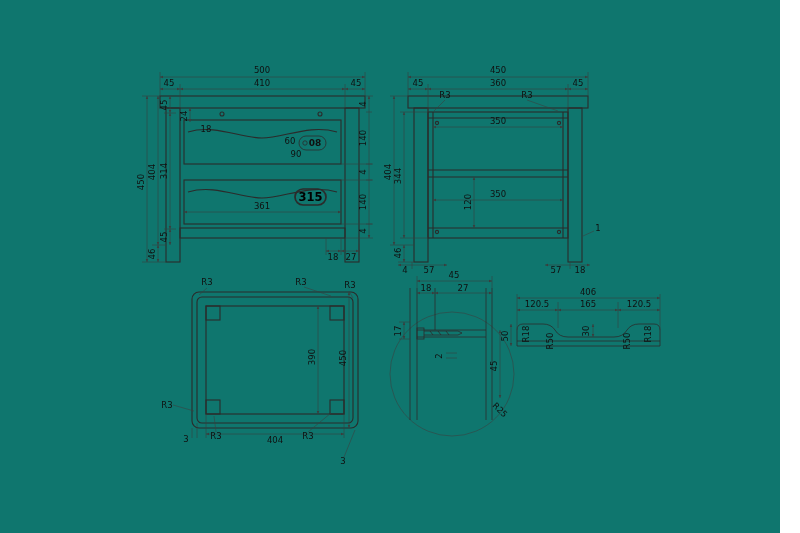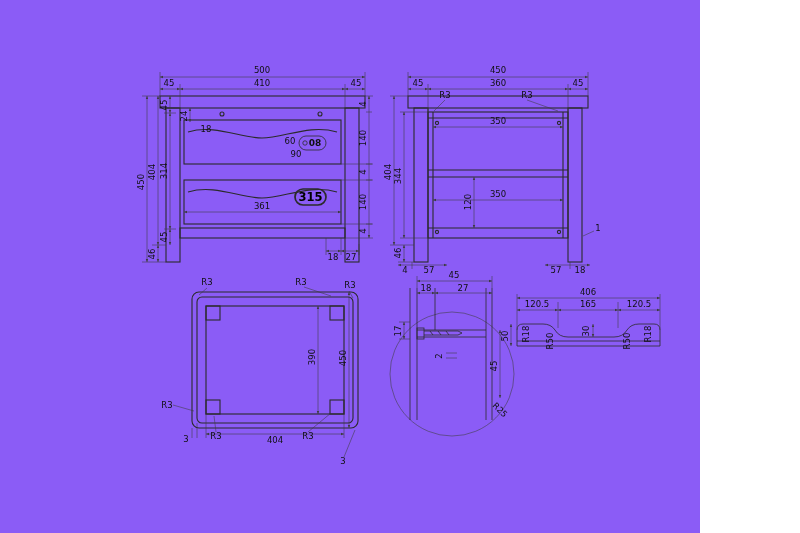--- a/index.html
+++ b/index.html
@@ -1,16 +1,16 @@
 <!DOCTYPE html>
 <html><head>
 <meta charset="utf-8">
 <style>
   html,body{margin:0;padding:0;background:#ffffff;}
-  .canvas{position:relative;width:700px;height:533px;background:#8b5cf6;overflow:hidden;}
+  .canvas{position:relative;width:780px;height:533px;background:#0f766e;overflow:hidden;}
   svg{display:block;}
   .ln{fill:none;stroke:#2b2b2b;stroke-width:1.1;}
   .ln2{fill:none;stroke:#2b2b2b;stroke-width:0.8;}
   .tn{fill:none;stroke:#3c3c3c;stroke-width:0.55;}
   .d{font:8.5px "DejaVu Sans", sans-serif;fill:#101010;text-anchor:middle;}
   .db{font:bold 9px "DejaVu Sans", sans-serif;fill:#101010;text-anchor:middle;}
   .db2{font:bold 11.5px "DejaVu Sans", sans-serif;fill:#000;text-anchor:middle;}
 </style>
 </head>
 <body>

